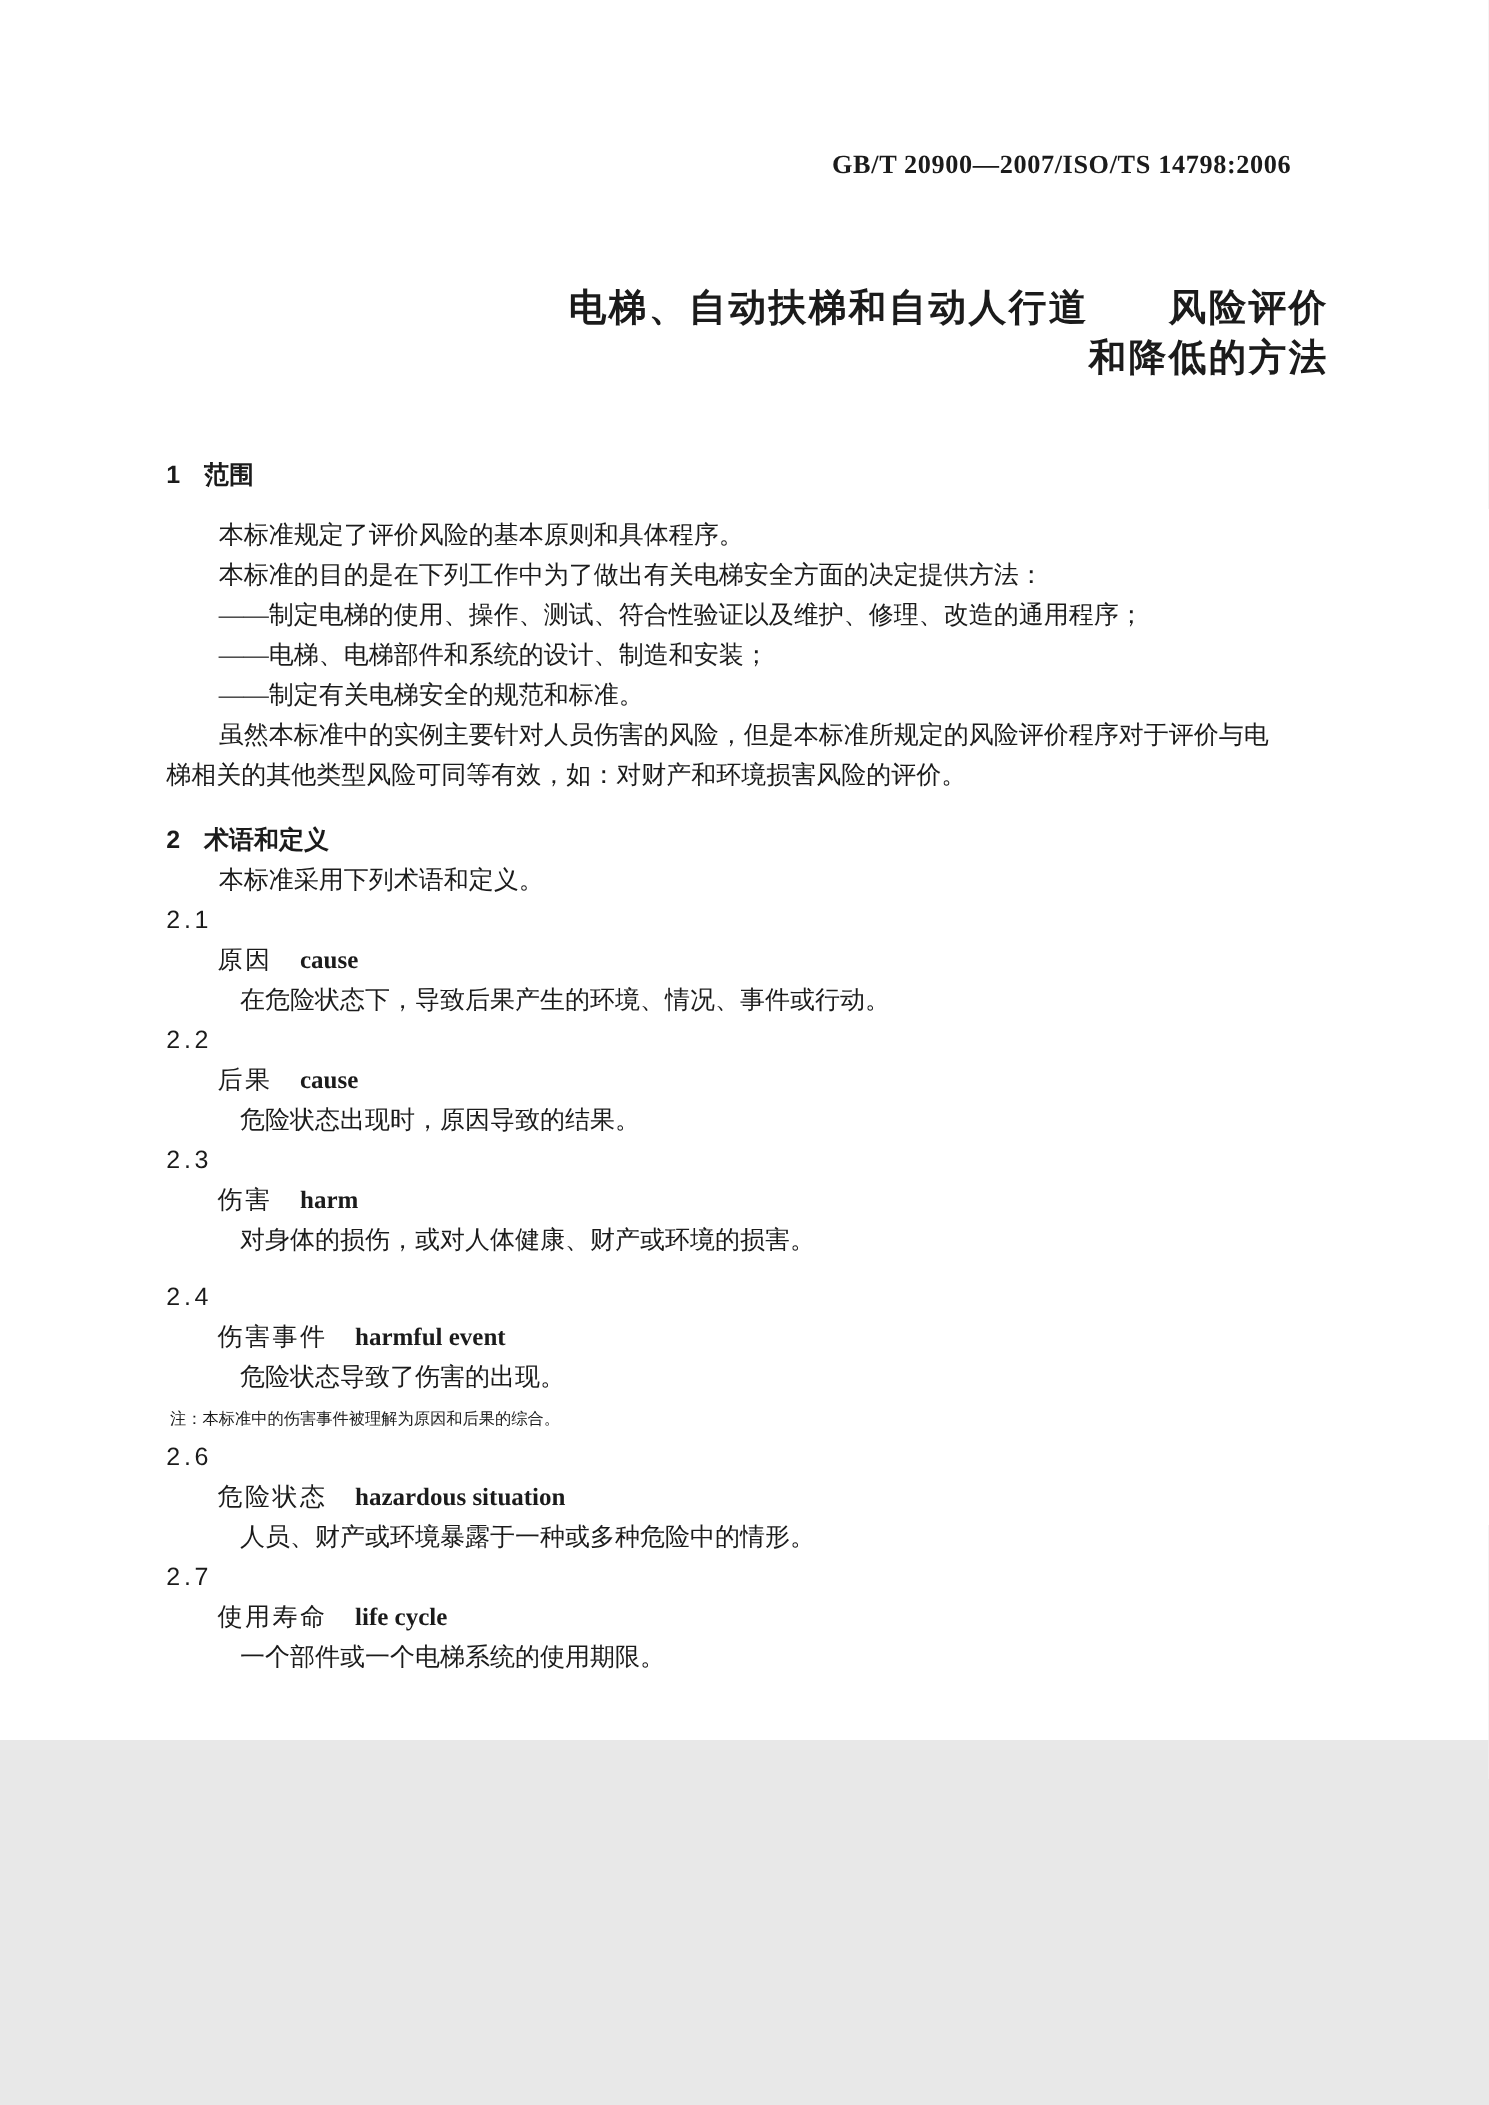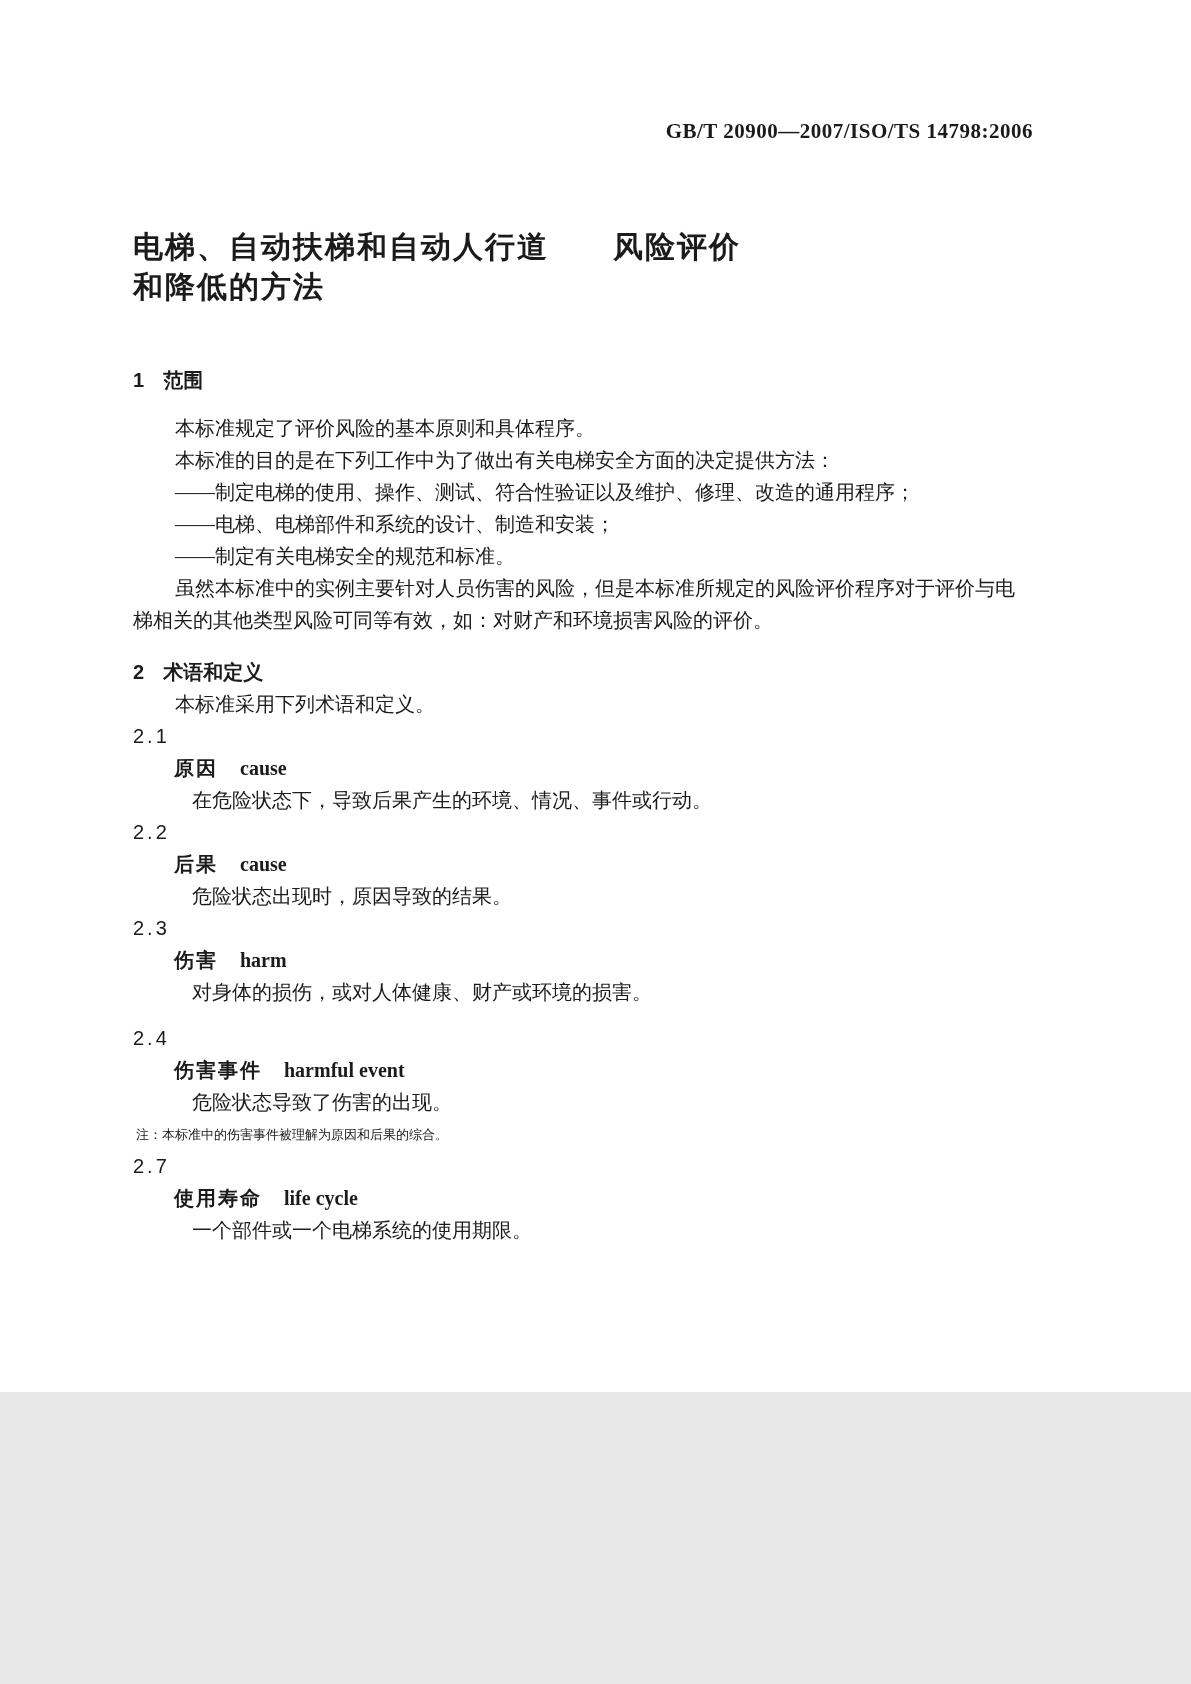--- a/index.html
+++ b/index.html
@@ -18,21 +18,21 @@
   .doc-header {
     text-align:right;
     padding-right:30px;
     font-family:"Liberation Serif","DejaVu Serif",serif;
     font-weight:bold;
     font-size:21px; line-height:22px;
     letter-spacing:0.5px;
   }
   .doc-title {
     margin:85px 0 0 0;
-    text-align:left;
+    text-align:right;
     font-family:"Liberation Sans","DejaVu Sans",sans-serif;
     font-weight:bold;
     font-size:30px; line-height:40px;
     letter-spacing:2px;
   }
   .doc-title .title-line { display:block; }
   .section-heading {
     font-family:"Liberation Sans","DejaVu Sans",sans-serif;
     font-weight:bold;
     font-size:20px; line-height:32px;
@@ -49,21 +49,21 @@
   .term-24 { margin-top:14px; }
   .term-25 { margin-top:6px; }
   .term-num {
     font-family:"Liberation Sans","DejaVu Sans",sans-serif;
     font-size:20px; line-height:32px;
     letter-spacing:3px;
   }
   .term-head { margin-left:41px; line-height:32px; }
   .term-zh {
     font-family:"Liberation Sans","DejaVu Sans",sans-serif;
-    font-weight:bold; font-size:20px;
+    font-weight:normal; font-size:20px;
     letter-spacing:2px;
   }
   .term-en {
     font-family:"Liberation Serif","DejaVu Serif",serif;
     font-weight:bold; font-size:20px;
     margin-left:22px;
   }
   .term-def { margin-left:59px; line-height:32px; }
   .term-note {
     margin-left:3px; margin-top:2px;
@@ -139,20 +139,27 @@
       <div class="term-head">
         <span class="term-zh">伤害事件</span><span class="term-en">harmful event</span>
       </div>
       <div class="term-def">危险状态导致了伤害的出现。</div>
       <div class="term-note">
         <div>注：本标准中的伤害事件被理解为原因和后果的综合。</div>
       </div>
     </div>
 
 
+    <div class="term">
+      <div class="term-num">2.6</div>
+      <div class="term-head">
+        <span class="term-zh">危险状态</span><span class="term-en">hazardous situation</span>
+      </div>
+      <div class="term-def">人员、财产或环境暴露于一种或多种危险中的情形。</div>
+    </div>
 
     <div class="term">
       <div class="term-num">2.7</div>
       <div class="term-head">
         <span class="term-zh">使用寿命</span><span class="term-en">life cycle</span>
       </div>
       <div class="term-def">一个部件或一个电梯系统的使用期限。</div>
     </div>
 
   </div>

